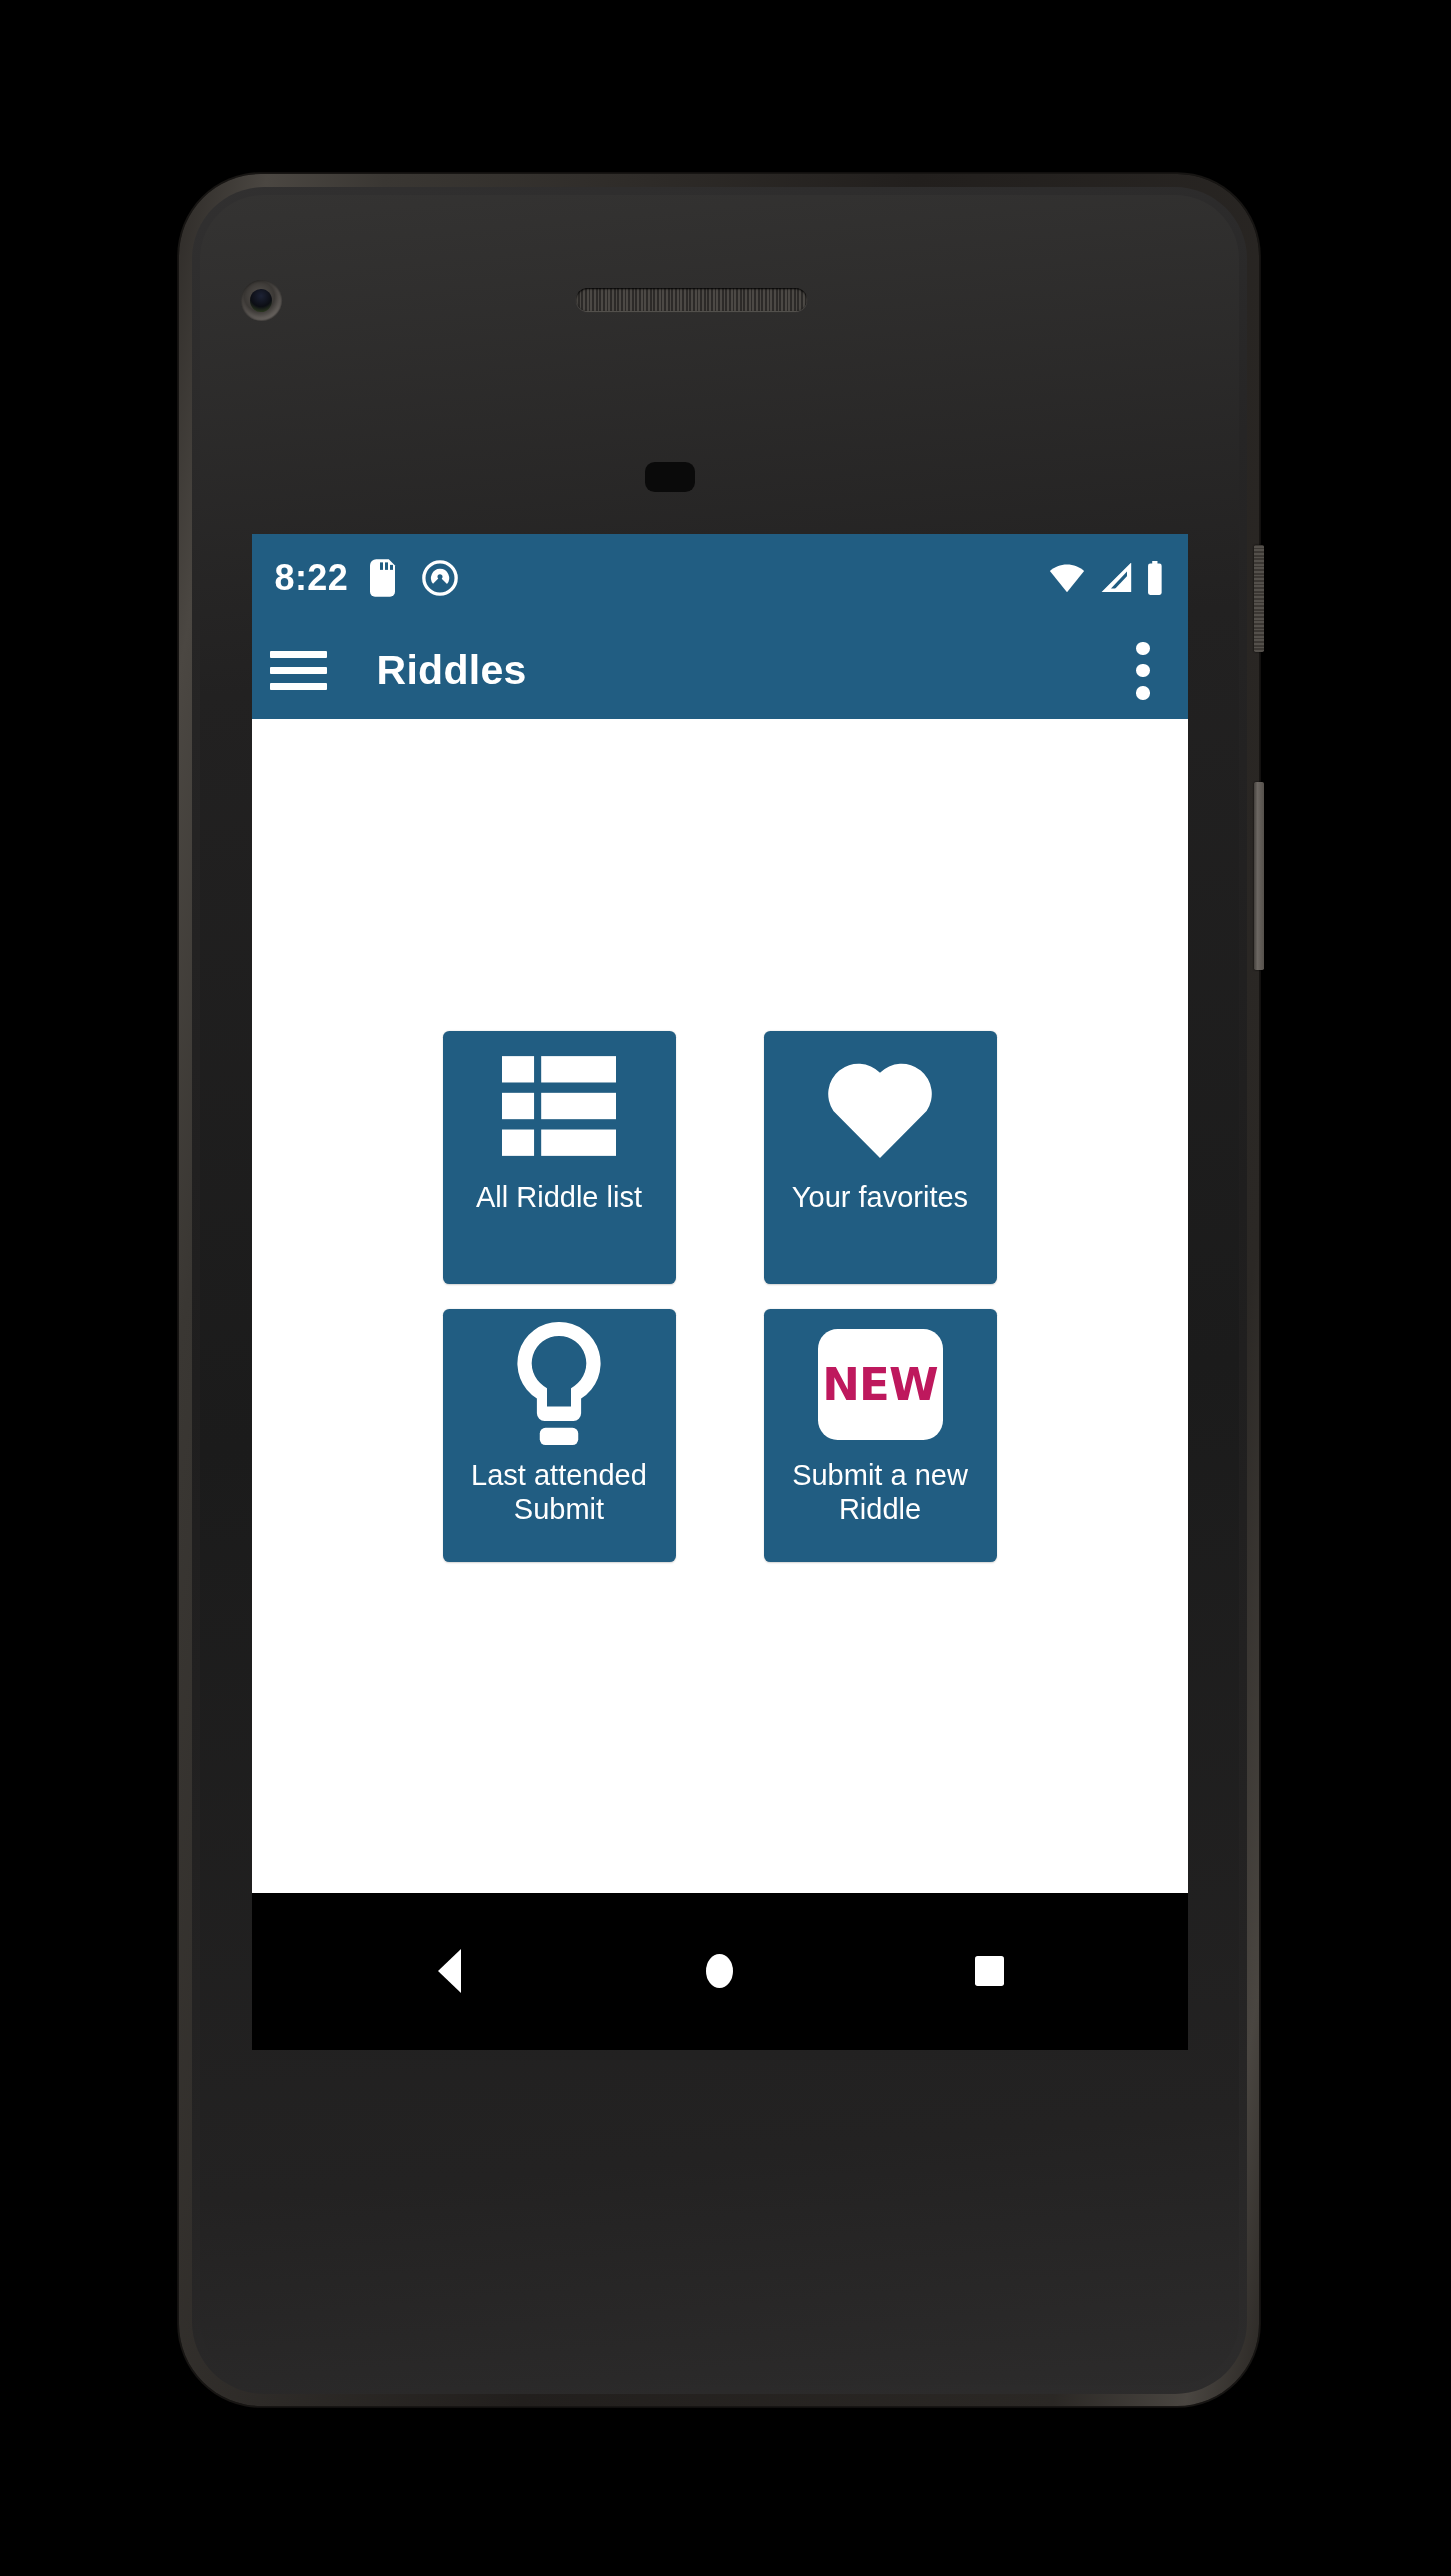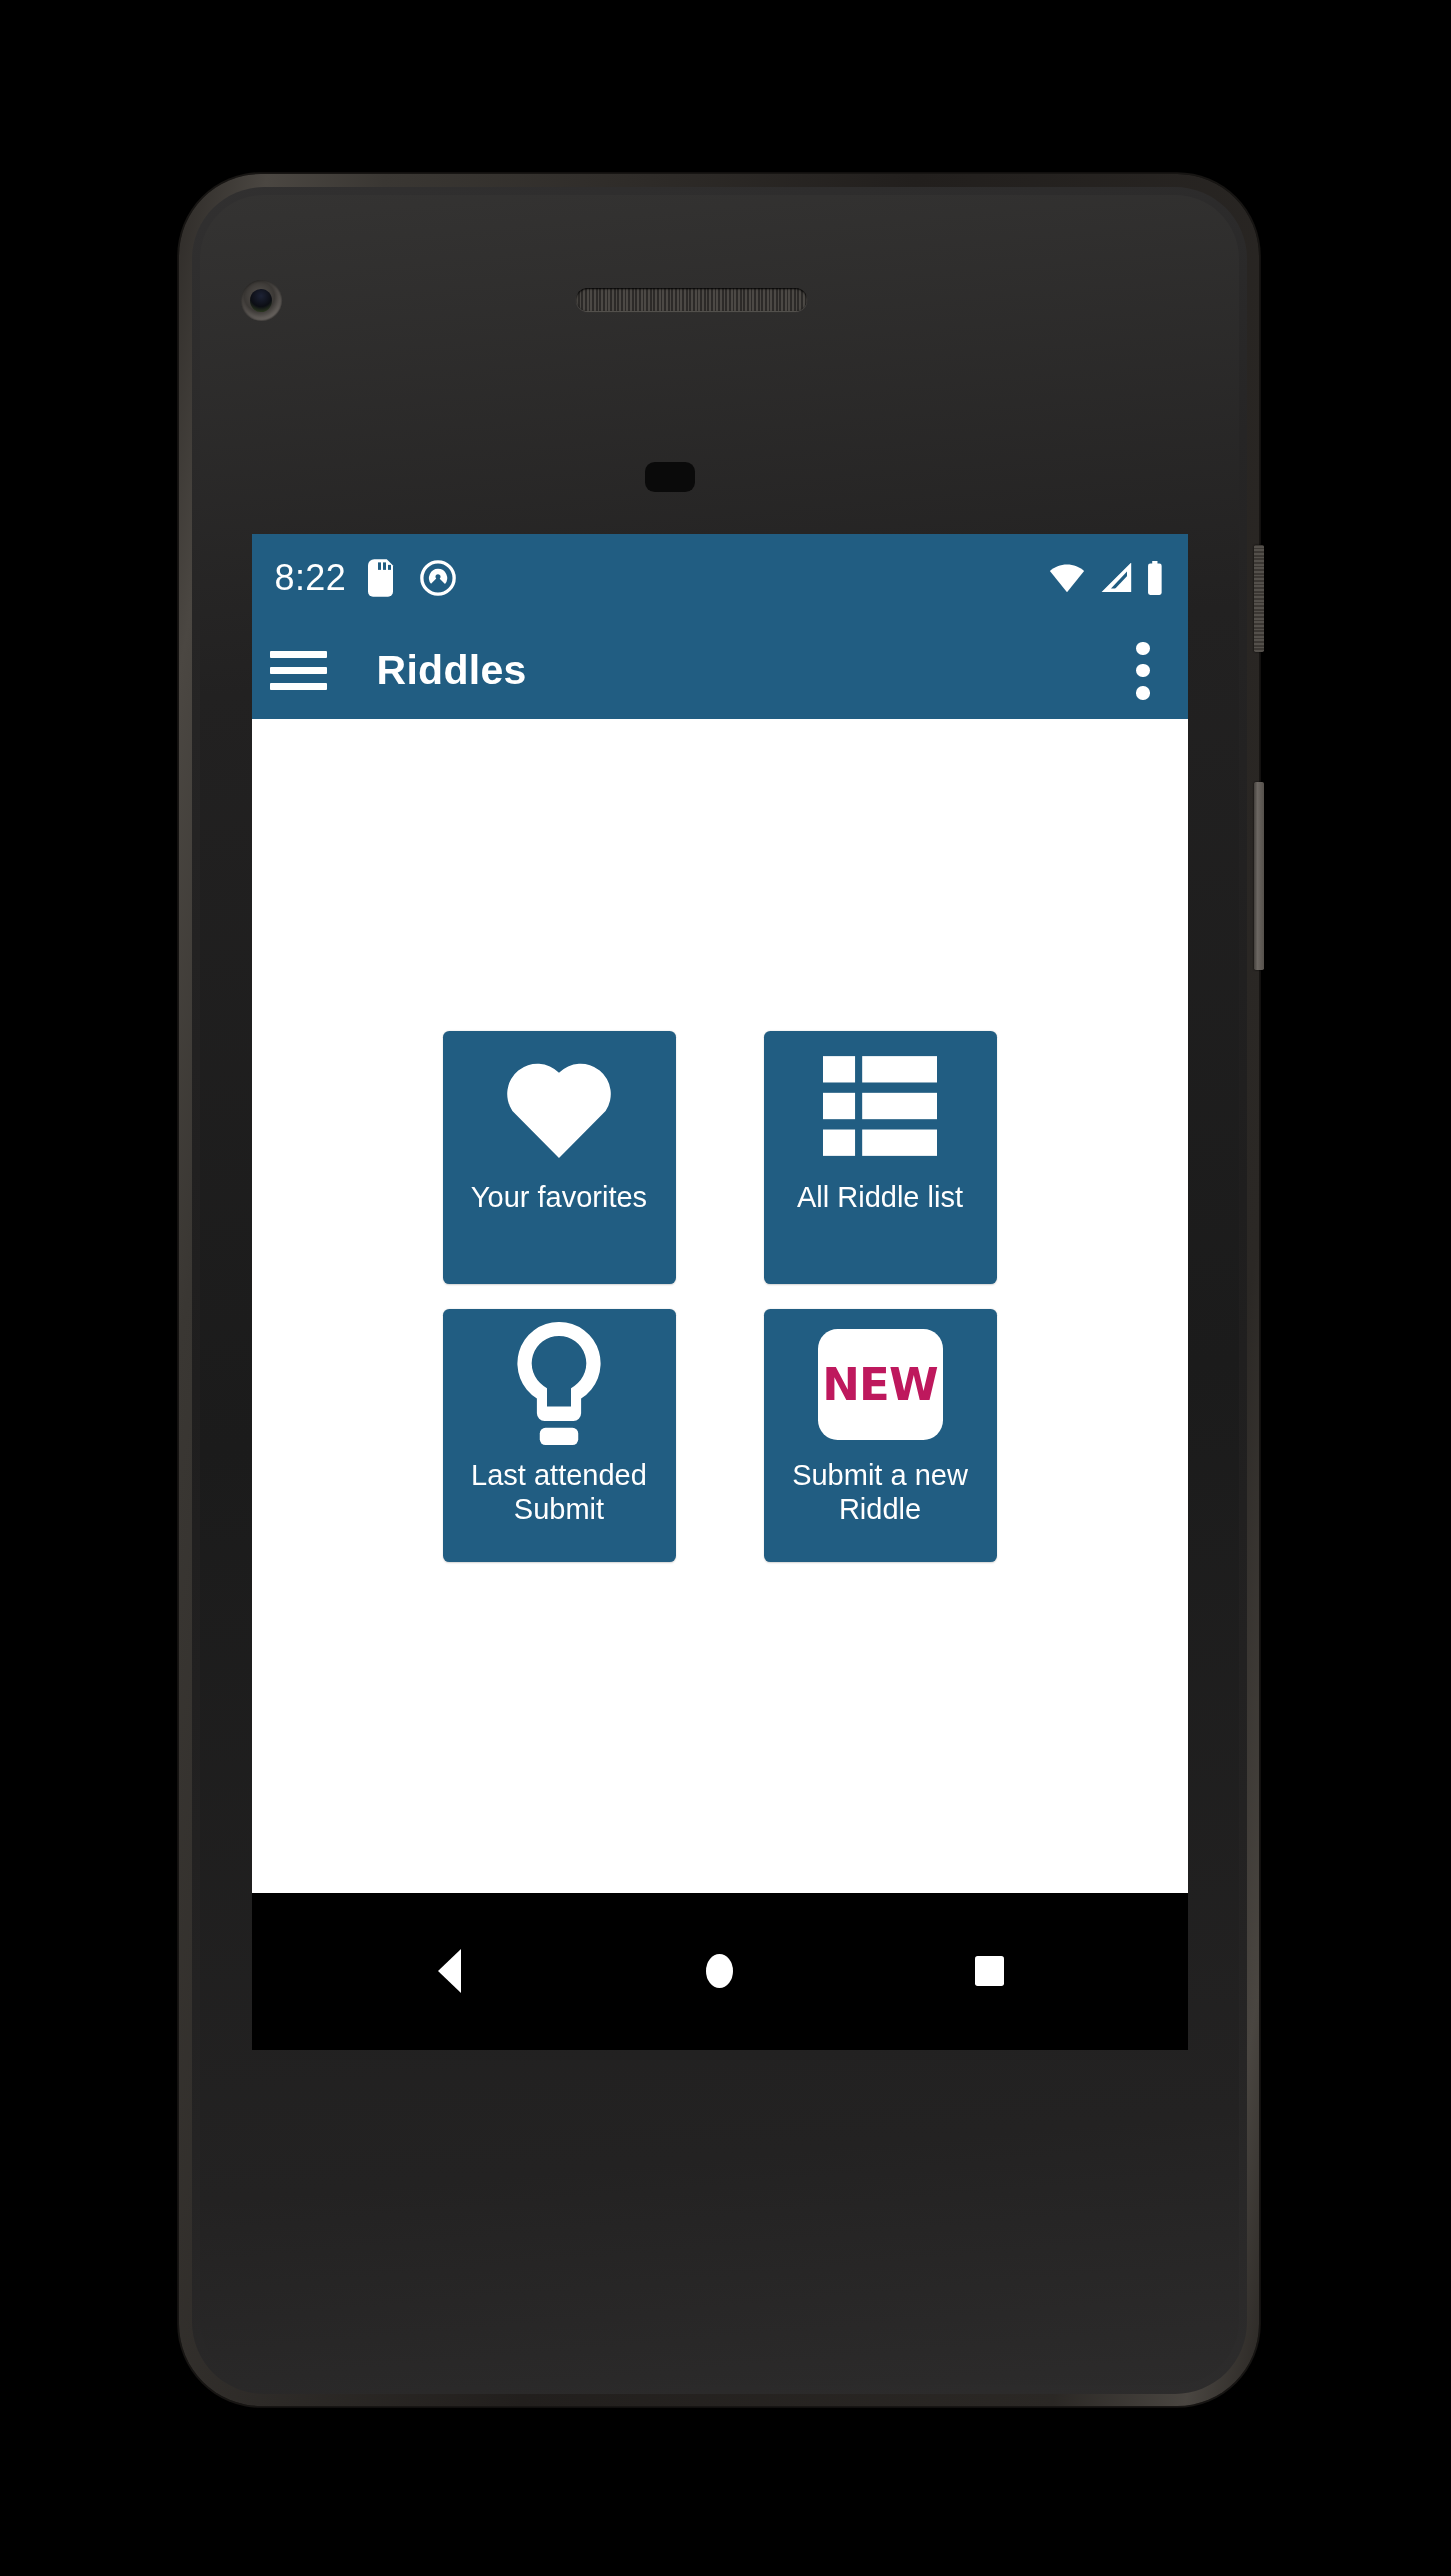--- a/index.html
+++ b/index.html
@@ -70,21 +70,21 @@
   }
 
   
   #status-bar {
     height:89px; background:#215d82;
     display:flex; align-items:center;
     padding:0 23px;
     color:#fff;
   }
   #status-left { display:flex; align-items:center; gap:21.5px; }
-  #clock { font-size:36px; letter-spacing:0.4px; line-height:1; }
+  #clock { font-size:36px; letter-spacing:0.4px; line-height:1;font-weight:bold; }
   .status-icon { display:block; }
   #status-right { margin-left:auto; display:flex; align-items:center; gap:12.5px; }
 
   
   #app-bar {
     height:96px; background:#215d82;
     display:flex; align-items:center;
     padding:0 18px;
     color:#fff;
     position:relative;
@@ -245,46 +245,46 @@
           <div id="app-title">Riddles</div>
           <div id="overflow-button">
             <i></i>
             <i></i>
             <i></i>
           </div>
         </div>
 
         <div id="content">
           <div id="tile-grid">
-
-            <div class="tile">
-              <div class="tile-icon">
-                <svg width="122" height="109" viewBox="0 0 24 22">
-                  <path fill="#fff" d="M12 21.4 2.6 11.9A6.1 6.1 0 0 1 12 4.2a6.1 6.1 0 0 1 9.4 7.7z"></path>
-                </svg>
-              </div>
-              <div class="tile-label">Your favorites</div>
-            </div>
 
             <div class="tile">
               <div class="tile-icon">
                 <svg width="114" height="100" viewBox="0 0 32 28">
                   <rect x="0" y="0" width="9" height="7.4" fill="#fff"></rect>
                   <rect x="11" y="0" width="21" height="7.4" fill="#fff"></rect>
                   <rect x="0" y="10.3" width="9" height="7.4" fill="#fff"></rect>
                   <rect x="11" y="10.3" width="21" height="7.4" fill="#fff"></rect>
                   <rect x="0" y="20.6" width="9" height="7.4" fill="#fff"></rect>
                   <rect x="11" y="20.6" width="21" height="7.4" fill="#fff"></rect>
                 </svg>
               </div>
               <div class="tile-label">All Riddle list</div>
             </div>
 
             <div class="tile">
               <div class="tile-icon">
+                <svg width="122" height="109" viewBox="0 0 24 22">
+                  <path fill="#fff" d="M12 21.4 2.6 11.9A6.1 6.1 0 0 1 12 4.2a6.1 6.1 0 0 1 9.4 7.7z"></path>
+                </svg>
+              </div>
+              <div class="tile-label">Your favorites</div>
+            </div>
+
+            <div class="tile">
+              <div class="tile-icon">
                 <svg width="106" height="125" viewBox="0 0 22 26">
                   <path fill="#fff" d="M11 0a8.6 8.6 0 0 0-4.6 15.9v3.1a1.6 1.6 0 0 0 1.6 1.6h6a1.6 1.6 0 0 0 1.6-1.6v-3.1A8.6 8.6 0 0 0 11 0zm0 2.9a5.7 5.7 0 0 1 3.2 10.4l-.7.5v3.8H8.5v-3.8l-.7-.5A5.7 5.7 0 0 1 11 2.9z"></path>
                   <rect x="7" y="22" width="8" height="3.6" rx="1.2" fill="#fff"></rect>
                 </svg>
               </div>
               <div class="tile-label">Last attended
 Submit</div>
             </div>
 
             <div class="tile">

